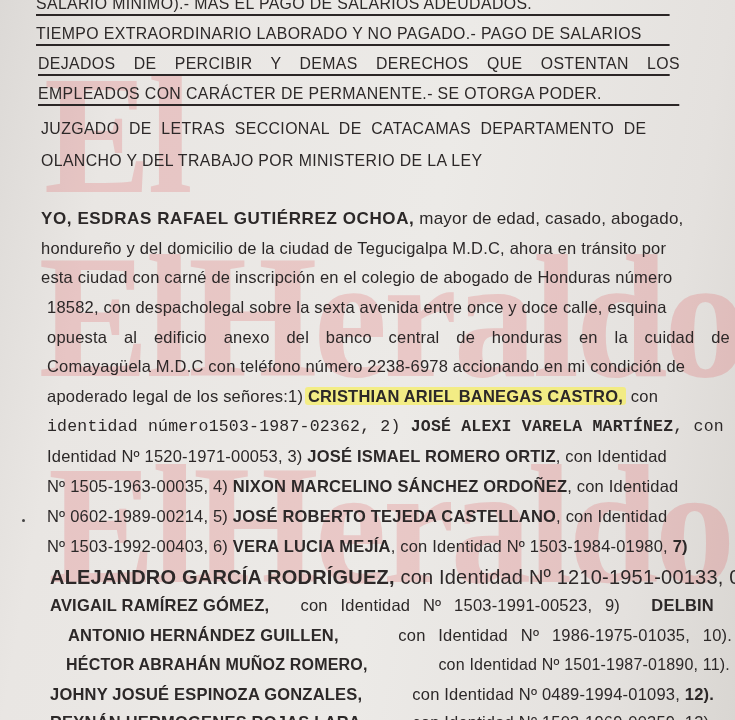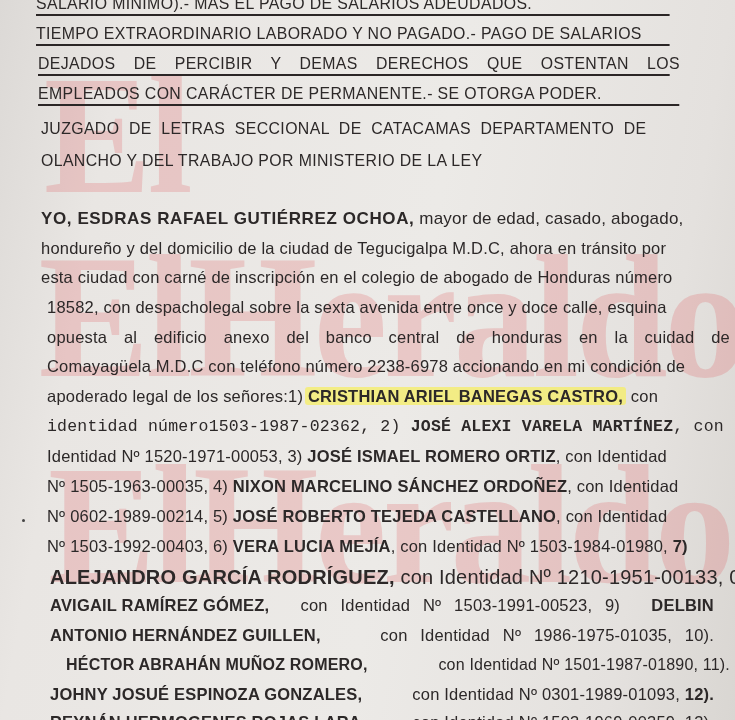--- a/index.html
+++ b/index.html
@@ -91,29 +91,29 @@
     <span>Nº 1503-1992-00403, 6) </span><span class="b">VERA LUCIA MEJÍA</span><span>, con Identidad Nº 1503-1984-01980, </span><span class="b">7)</span>
   </div>
   <div class="line" style="left:50px; top:566px; font-size:20px;">
     <span class="b">ALEJANDRO GARCÍA RODRÍGUEZ,</span><span> con Identidad Nº 1210-1951-00133, 08) </span><span class="b">YURY</span>
   </div>
   <div class="line justify" style="left:50px; top:596px; font-size:16.5px; width:664px;">
     <span class="b">AVIGAIL RAMÍREZ GÓMEZ,</span>
       <span style="word-spacing:8px;">con Identidad Nº 1503-1991-00523, 9)</span>
       <span class="b">DELBIN</span>
   </div>
-  <div class="line justify" style="left:50px; top:626px; font-size:16.5px; width:664px;">
+  <div class="line justify" style="left:68px; top:626px; font-size:16.5px; width:664px;">
     <span class="b">ANTONIO HERNÁNDEZ GUILLEN,</span>
       <span style="word-spacing:8px;">con Identidad Nº 1986-1975-01035, 10).</span>
   </div>
   <div class="line justify" style="left:50px; top:656px; font-size:16px; width:664px;margin-left:16px;">
     <span class="b">HÉCTOR ABRAHÁN MUÑOZ ROMERO,</span>
       <span>con Identidad Nº 1501-1987-01890, 11).</span>
   </div>
   <div class="line justify" style="left:50px; top:685px; font-size:16.5px; width:664px;">
     <span class="b">JOHNY JOSUÉ ESPINOZA GONZALES,</span>
-      <span><span>con Identidad Nº 0301-1989-01093, </span><span class="b">12).</span></span>
+      <span><span>con Identidad Nº 0489-1994-01093, </span><span class="b">12).</span></span>
   </div>
   <div class="line justify" style="left:50px; top:713px; font-size:16.5px; width:664px;">
     <span class="b">REYNÁN HERMOGENES ROJAS LARA,</span>
       <span>con Identidad Nº  1503-1969-00359, 13).</span>
   </div>
 </div>
 
 </body></html>

